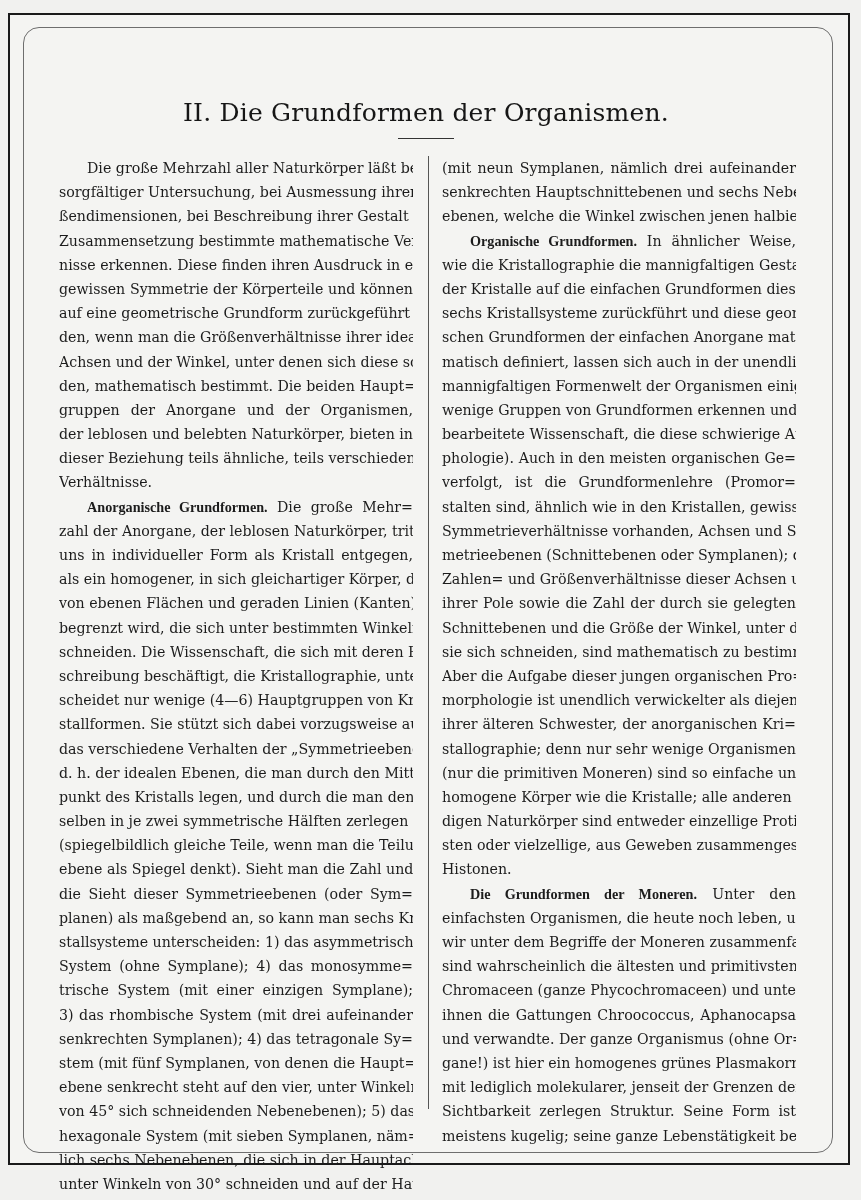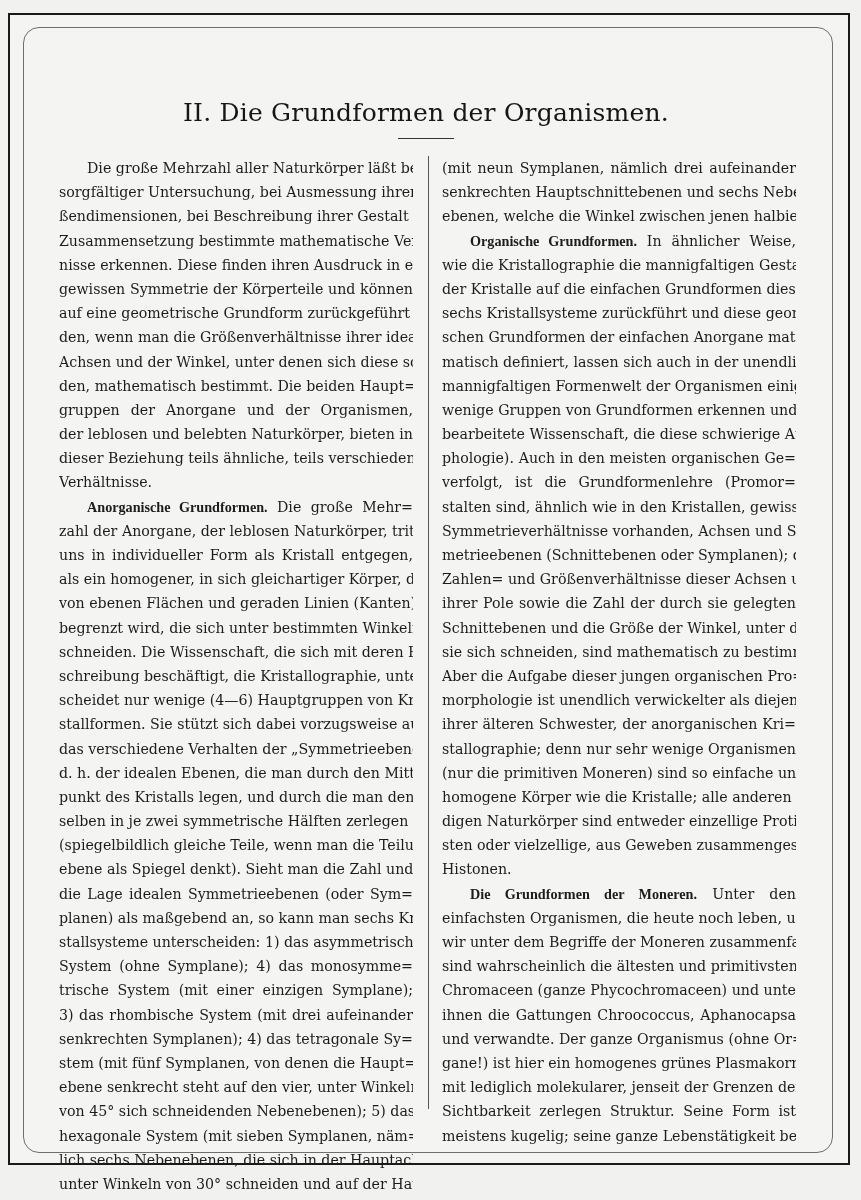--- a/index.html
+++ b/index.html
@@ -110,21 +110,21 @@
     <span class="line"><span>schneiden. Die Wissenschaft, die sich mit deren Be=</span></span>
     <span class="line"><span>schreibung beschäftigt, die Kristallographie, unter=</span></span>
     <span class="line"><span>scheidet nur wenige (4—6) Hauptgruppen von Kri=</span></span>
     <span class="line"><span>stallformen. Sie stützt sich dabei vorzugsweise auf</span></span>
     <span class="line"><span>das verschiedene Verhalten der „Symmetrieebenen“,</span></span>
     <span class="line"><span>d. h. der idealen Ebenen, die man durch den Mittel=</span></span>
     <span class="line"><span>punkt des Kristalls legen, und durch die man den=</span></span>
     <span class="line"><span>selben in je zwei symmetrische Hälften zerlegen kann</span></span>
     <span class="line"><span>(spiegelbildlich gleiche Teile, wenn man die Teilungs=</span></span>
     <span class="line"><span>ebene als Spiegel denkt). Sieht man die Zahl und</span></span>
-    <span class="line"><span>die Lage idealen Symmetrieebenen (oder Sym=</span></span>
+    <span class="line"><span>die Sieht dieser Symmetrieebenen (oder Sym=</span></span>
     <span class="line"><span>planen) als maßgebend an, so kann man sechs Kri=</span></span>
     <span class="line"><span>stallsysteme unterscheiden: 1) das asymmetrische</span></span>
     <span class="line"><span>System (ohne Symplane); 4) das monosymme=</span></span>
     <span class="line"><span>trische System (mit einer einzigen Symplane);</span></span>
     <span class="line"><span>3) das rhombische System (mit drei aufeinander</span></span>
     <span class="line"><span>senkrechten Symplanen); 4) das tetragonale Sy=</span></span>
     <span class="line"><span>stem (mit fünf Symplanen, von denen die Haupt=</span></span>
     <span class="line"><span>ebene senkrecht steht auf den vier, unter Winkeln</span></span>
     <span class="line"><span>von 45° sich schneidenden Nebenebenen); 5) das</span></span>
     <span class="line"><span>hexagonale System (mit sieben Symplanen, näm=</span></span>

